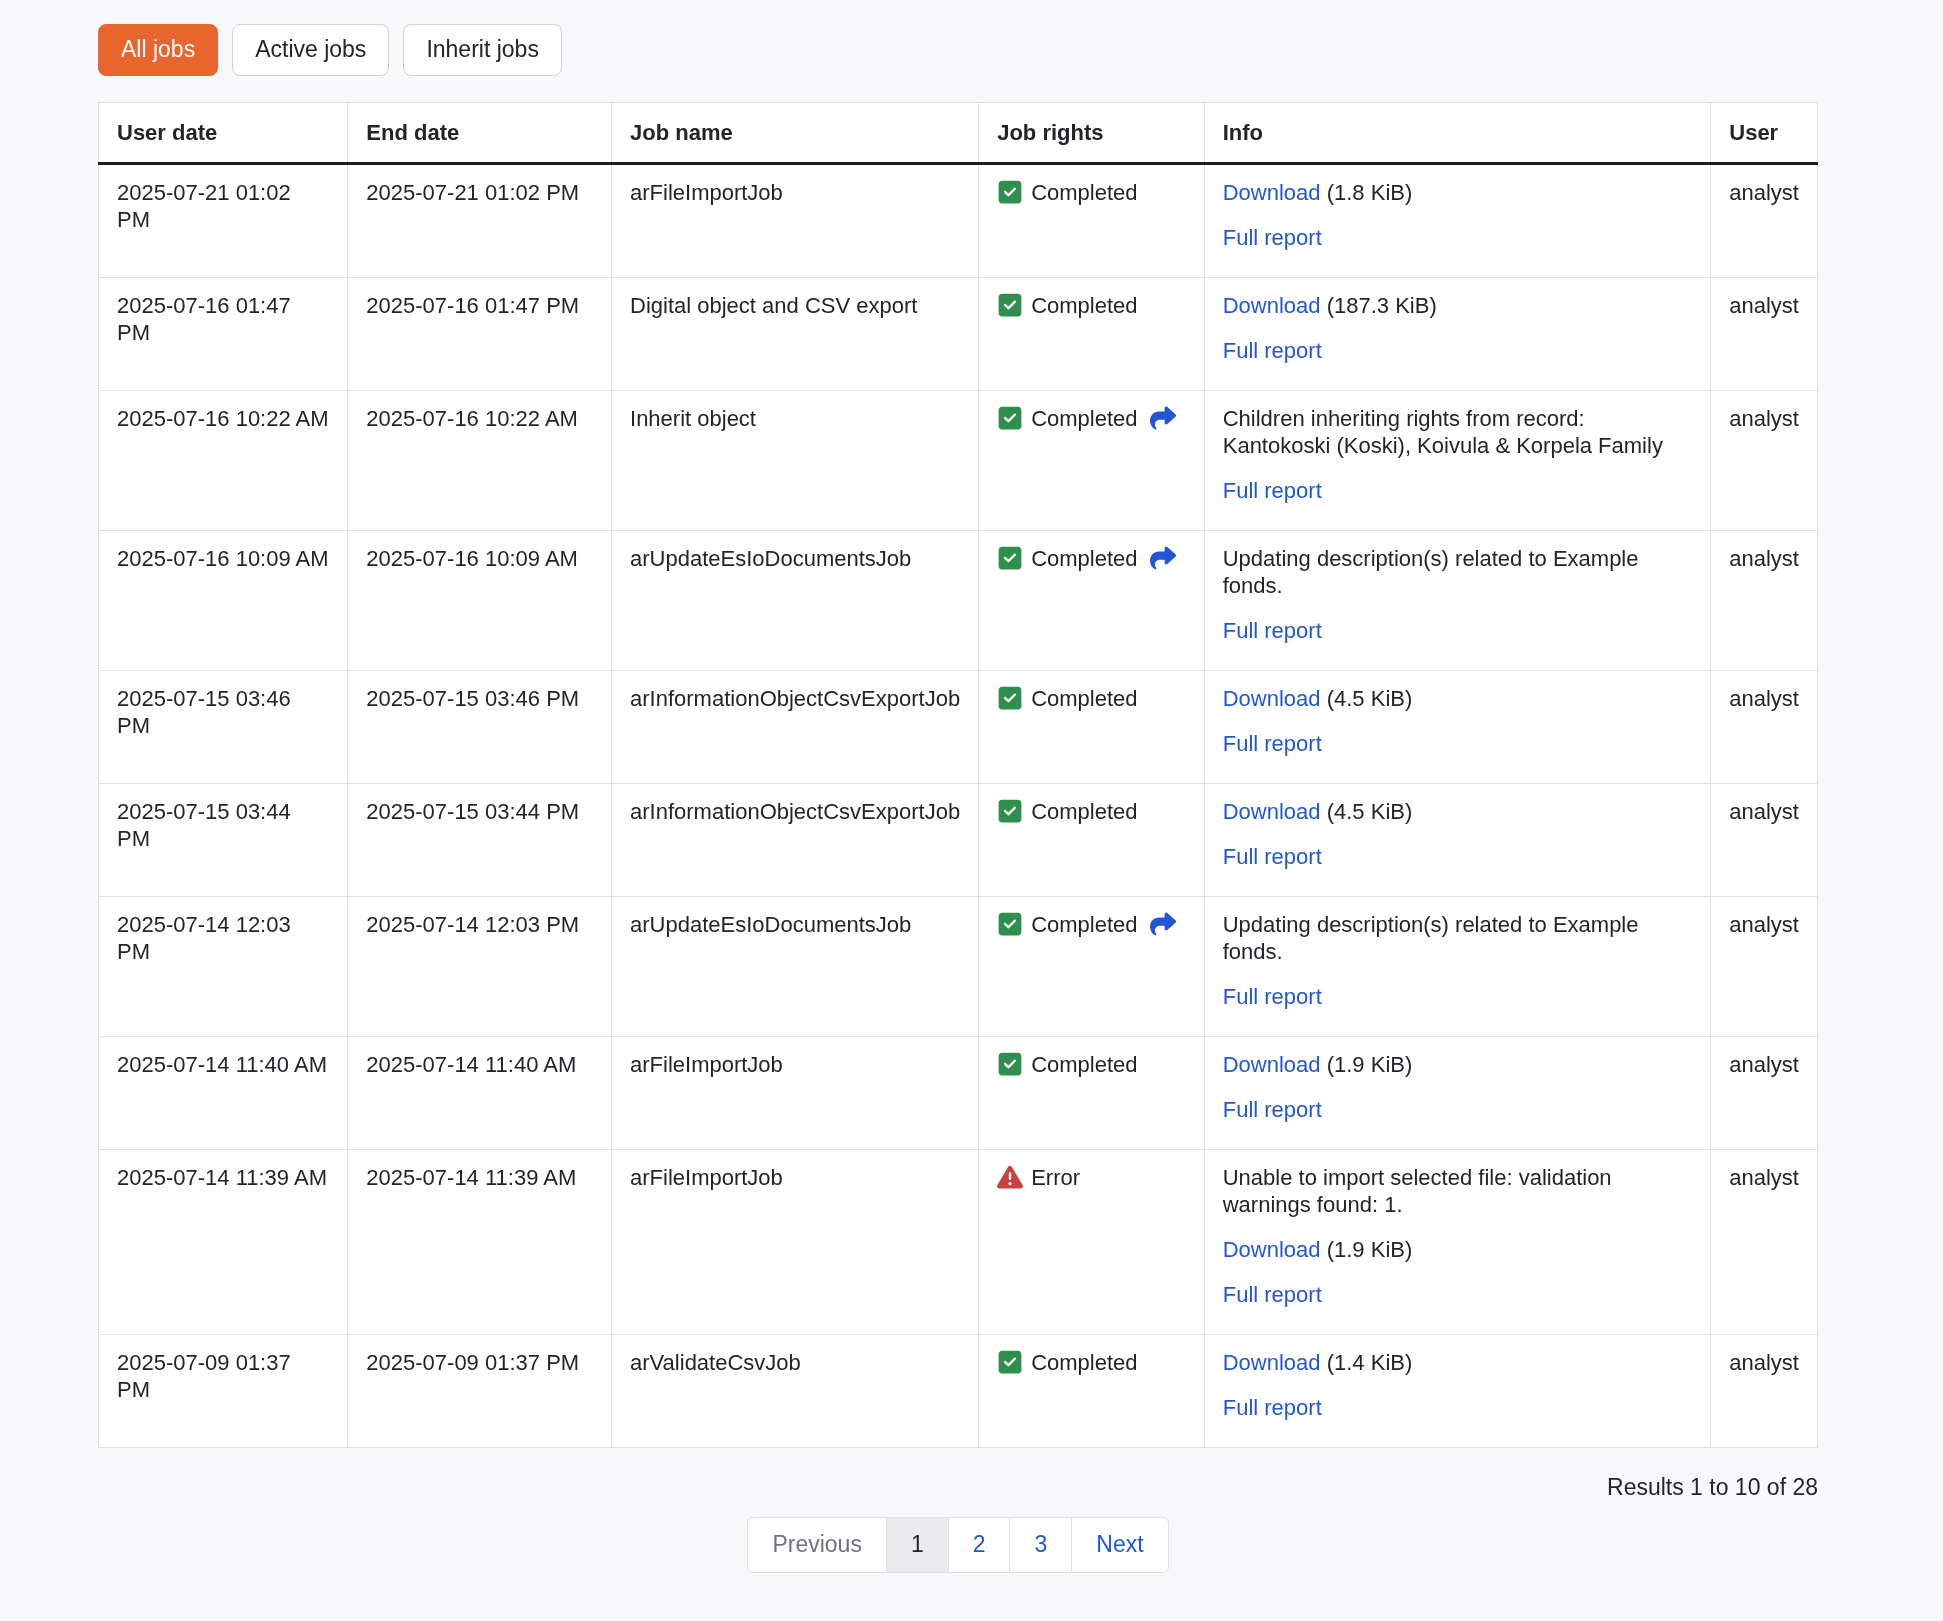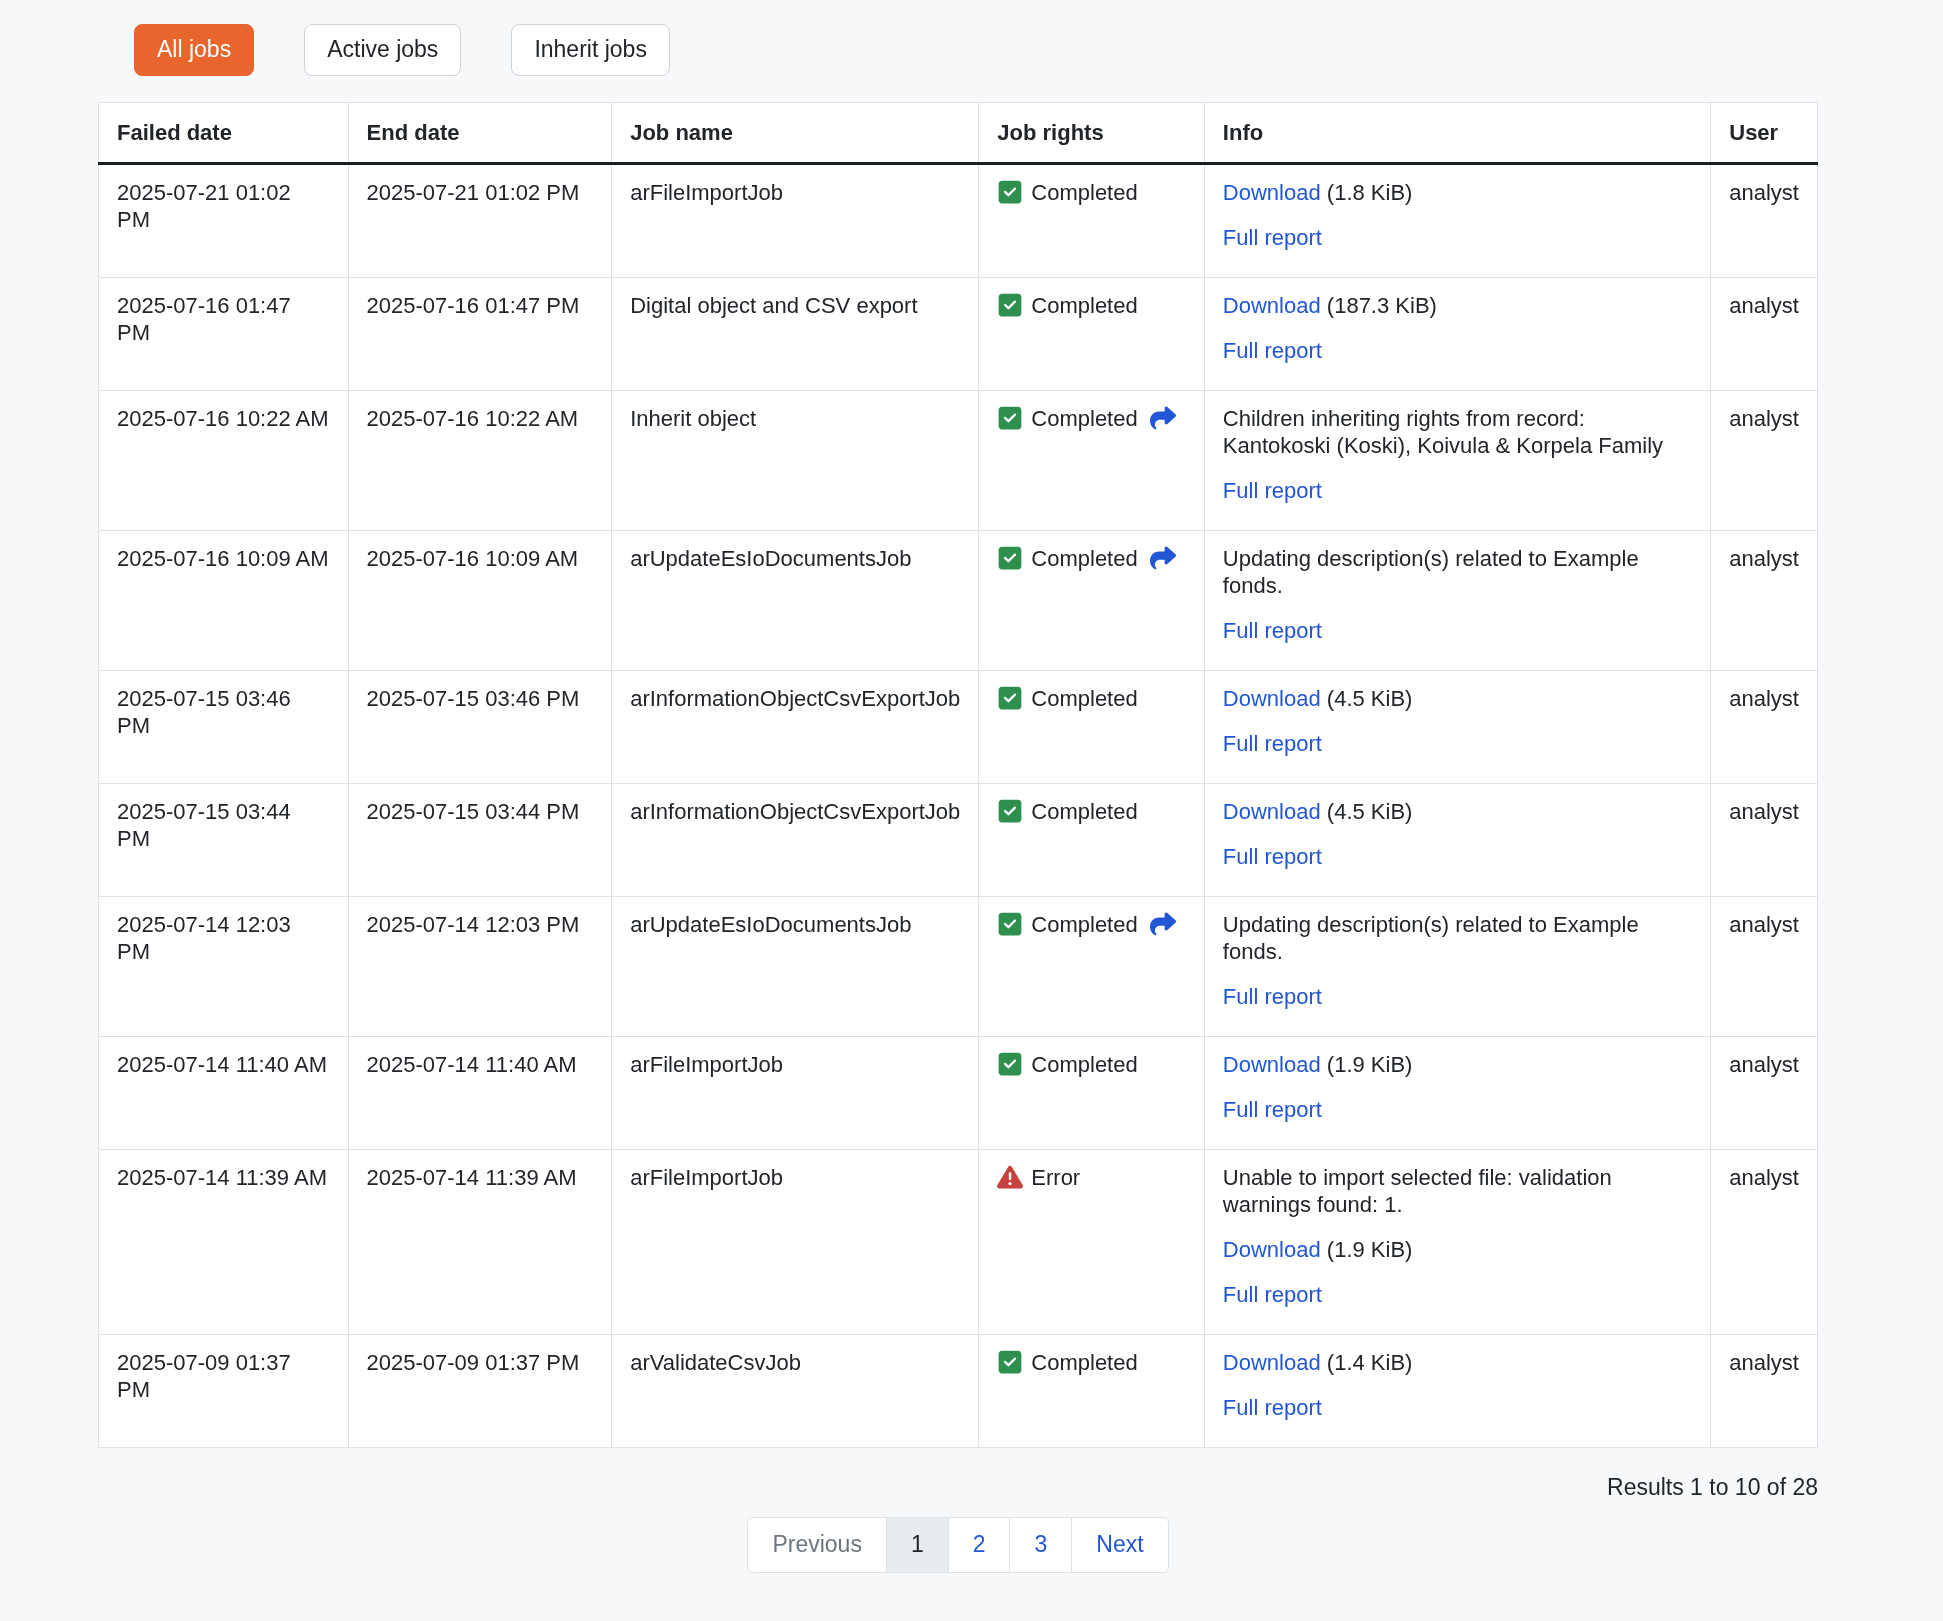--- a/index.html
+++ b/index.html
@@ -11,21 +11,21 @@
     color:#212529;
   }
   .container { width:1720px; margin-left:98px; padding-top:24px; }
 
   h1.page-title { font-size:46px; font-weight:500; margin:0 0 22px 0; color:#1f2430; }
 
   .filters { display:flex; gap:14px; margin-bottom:26px; }
   .filter-btn {
     font-family:inherit; font-size:23px; padding:10px 22px;
     border-radius:8px; border:1px solid #ced4da; background:#fff;
-    color:#212529; cursor:pointer; line-height:1.3;margin-left:36px;
+    color:#212529; cursor:pointer; line-height:1.3;
   }
   .filter-btn.active { background:var(--accent,#e8662d); border-color:var(--accent,#e8662d); color:#fff; }
 
   table.jobs {
     width:100%; border-collapse:collapse; background:#fff;
     font-size:22px;
   }
   table.jobs th, table.jobs td {
     border:1px solid #dee2e6; text-align:left; vertical-align:top;
     padding:14px 18px; line-height:27px;
@@ -76,21 +76,21 @@
     <colgroup>
       <col style="width:256px">
         <col style="width:271px">
         <col style="width:354px">
       <col style="width:226px">
         <col style="width:521px">
         <col style="width:92px">
     </colgroup>
     <thead>
       <tr>
-        <th>Failed date</th>
+        <th>User date</th>
         <th>End date</th>
         <th>Job name</th>
         <th>Job rights</th>
         <th>Info</th>
         <th>User</th>
       </tr>
     </thead>
     <tbody>
         <tr>
     <td>2025-07-21 01:02 PM</td>

